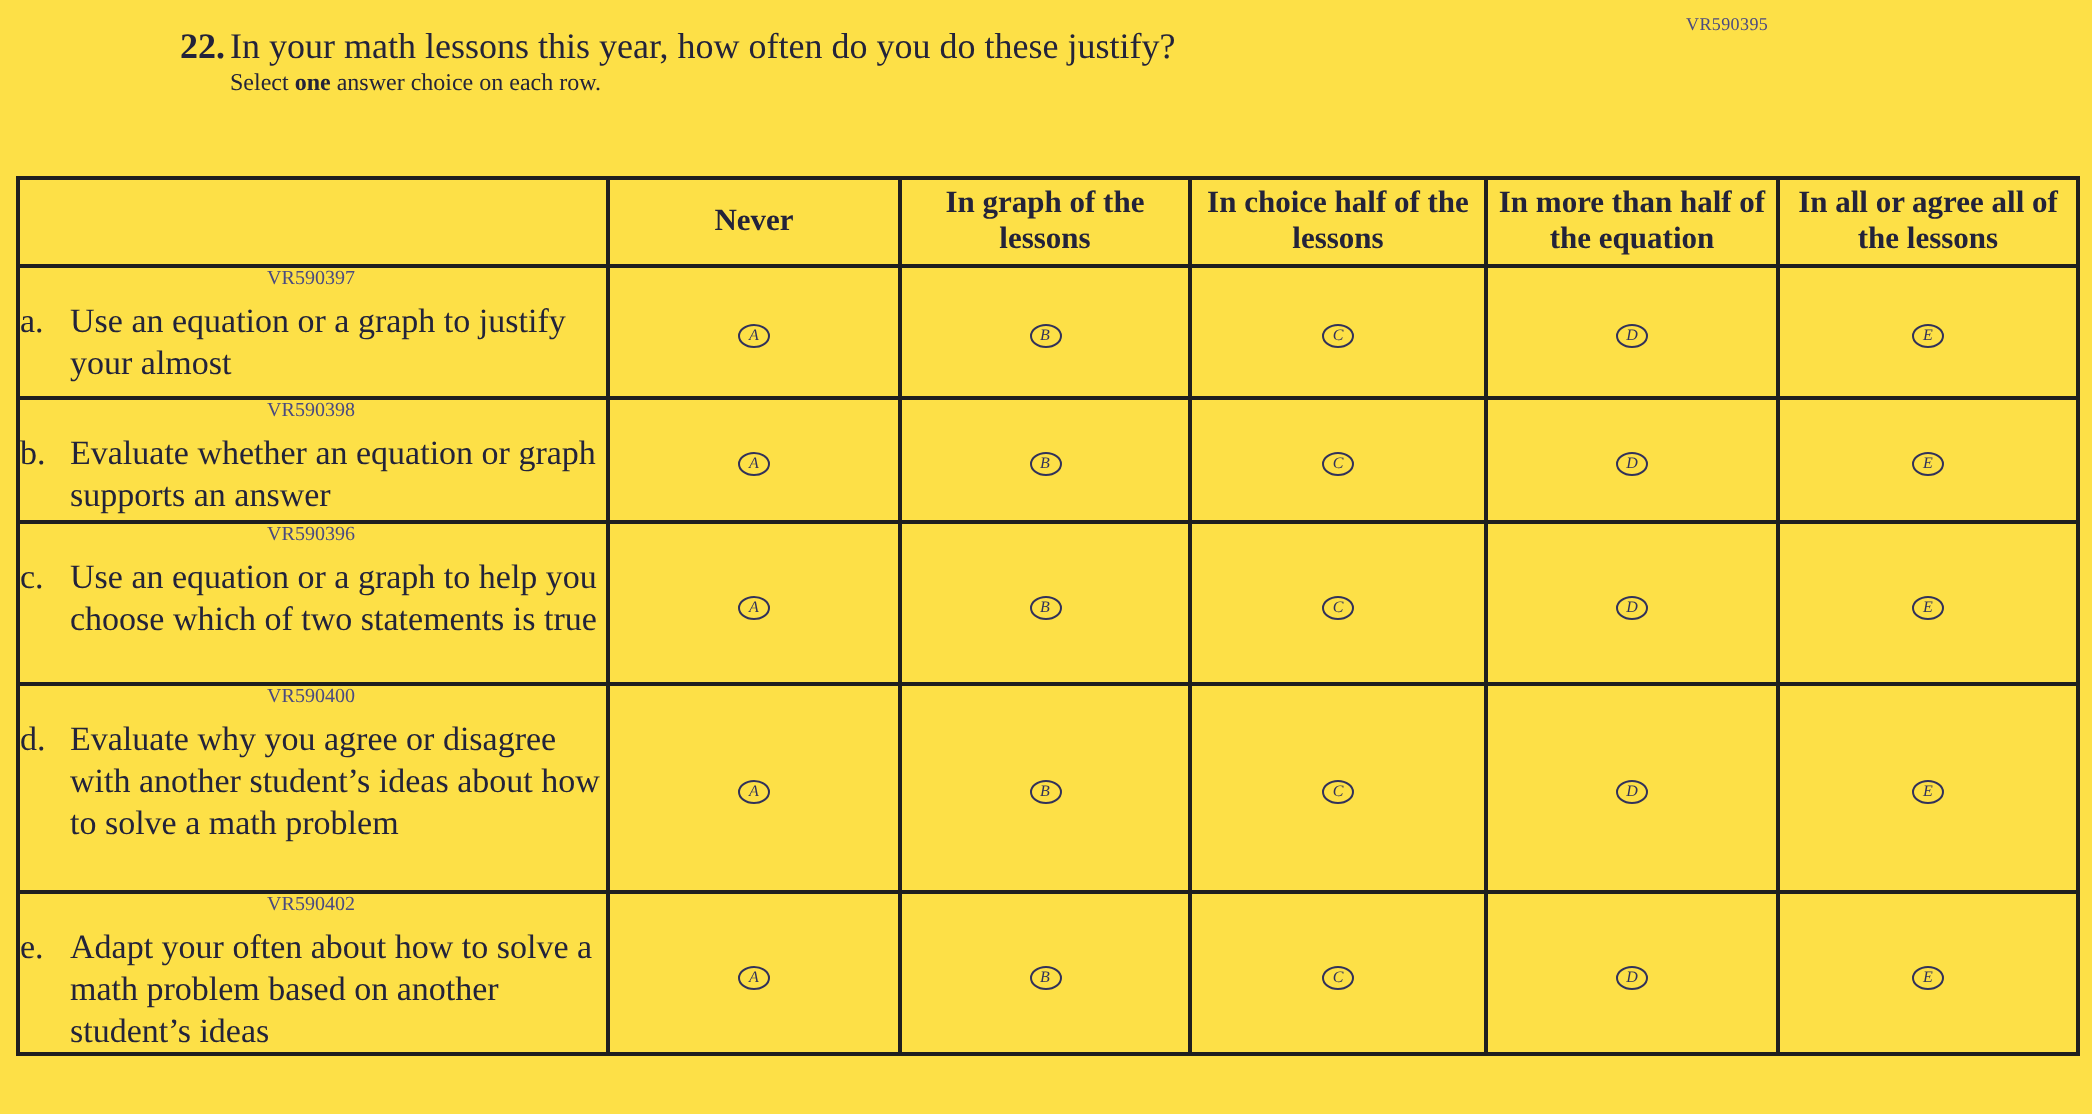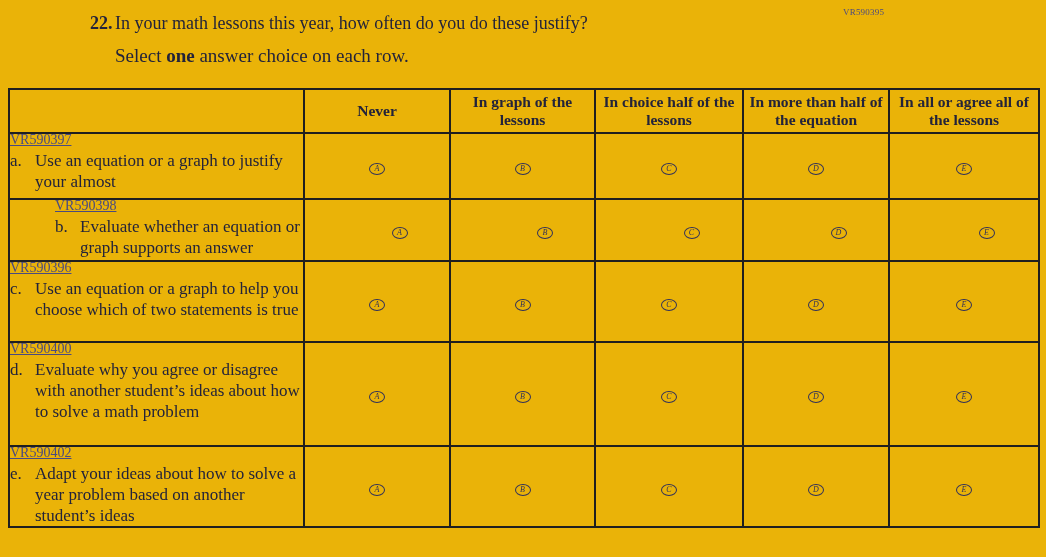--- a/index.html
+++ b/index.html
@@ -1,36 +1,36 @@
 <!DOCTYPE html>
 <html><head>
 <meta charset="utf-8">
 <style>
   html, body { margin: 0; padding: 0; background: #fff; }
   .page {
     position: relative;
     width: 1046px;
     height: 557px;
-    background: #eab308;
+    background: #fde047;
     overflow: hidden;
     font-family: "Liberation Serif", serif;
     color: #23233a;
   }
   .page-code {
     position: absolute;
     left: 843px;
     top: 7px;
     font-size: 9px;
     letter-spacing: 0.2px;
     color: #4a4a80;
   }
   .question { position: absolute; left: 90px; top: 13px; }
   .q-line1 { display: flex; font-size: 18px; }
   .q-number { font-weight: bold; width: 25px; flex: none; }
-  .q-line2 { margin-left: 25px; margin-top: 11px; font-size: 19px; }
+  .q-line2 { margin-left: 25px; font-size: 12px; }
   .q-bold { font-weight: bold; }
 
   table.survey {
     position: absolute;
     left: 8px;
     top: 88px;
     width: 1030px;
     border-collapse: collapse;
     table-layout: fixed;
   }
@@ -42,34 +42,33 @@
     height: 42px;
     font-size: 15.5px;
     font-weight: bold;
     text-align: center;
     vertical-align: middle;
     line-height: 18px;
     padding: 2px 4px;
     border-bottom: 6px double #1f1f1f;
   }
   tr.r0 td { height: 64px; }
-  tr.r1 td { height: 60px; padding-left: 45px; }
+  tr.r1 td { height: 60px; }
   tr.r2 td { height: 79px; margin-left: 28px; }
   tr.r3 td { height: 102px; margin-top: 28px; }
   tr.r4 td { height: 79px; }
 
   td.stem { vertical-align: top; padding: 2px 4px 2px 8px; }
   .row-code {
     display: block;
-    text-align: left;
-    font-size: 14px;
+    text-align: center;
+    font-size: 10px;
     line-height: 11px;
     color: #4a4a80;
     padding-right: 2px;
-    text-decoration: underline;
   }
   .stem-body { display: flex; margin-top: 5px; font-size: 17px; line-height: 21px; }
   .stem-letter { width: 25px; flex: none; }
   .stem-text { flex: 1; }
 
   td.opt { text-align: center; vertical-align: middle; }
   .bubble {
     display: inline-flex;
     width: 14px;
     height: 10px;
@@ -213,21 +212,21 @@
             </span></td>
         <td class="opt"><span class="bubble">
               <i>E</i>
             </span></td>
       </tr>
       <tr class="r4">
         <td class="stem">
           <span class="row-code">VR590402</span>
           <div class="stem-body">
             <span class="stem-letter">e.</span>
-            <span class="stem-text">Adapt your ideas about how to solve a year problem based on another student’s ideas</span>
+            <span class="stem-text">Adapt your often about how to solve a math problem based on another student’s ideas</span>
           </div>
         </td>
         <td class="opt"><span class="bubble">
               <i>A</i>
             </span></td>
         <td class="opt"><span class="bubble">
               <i>B</i>
             </span></td>
         <td class="opt"><span class="bubble">
               <i>C</i>

